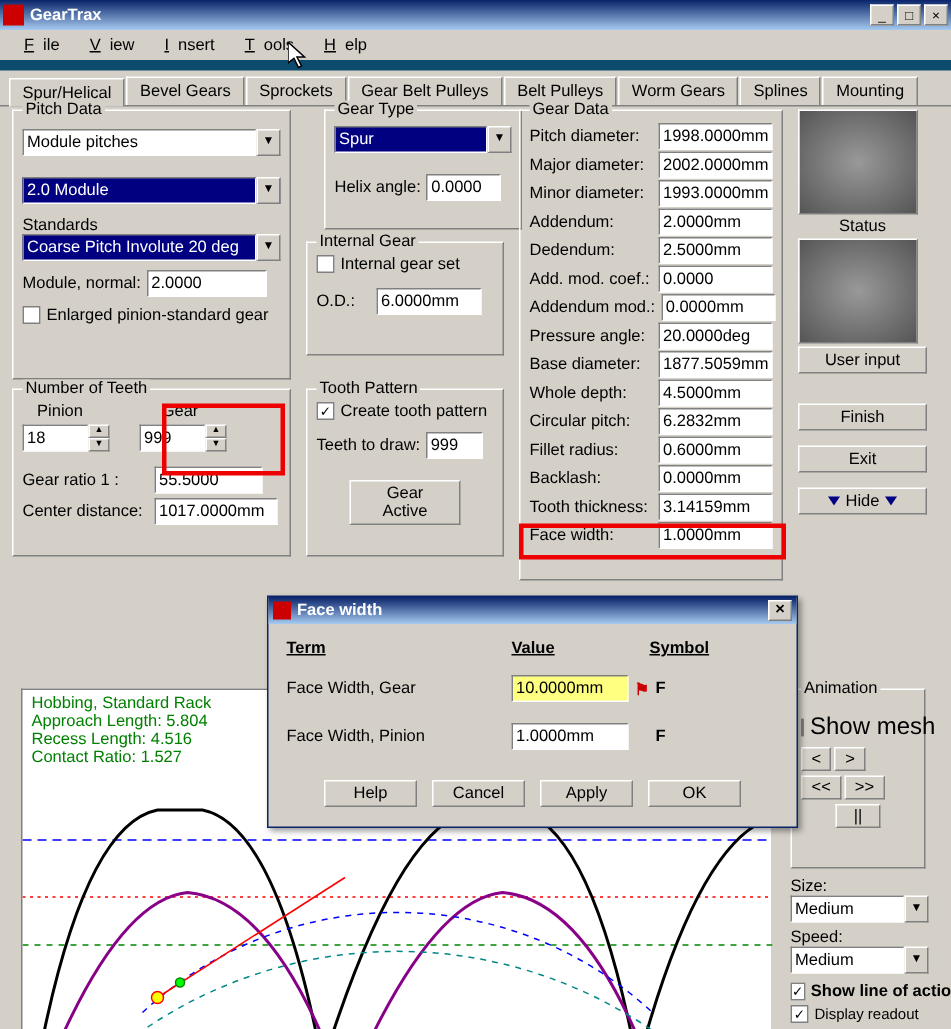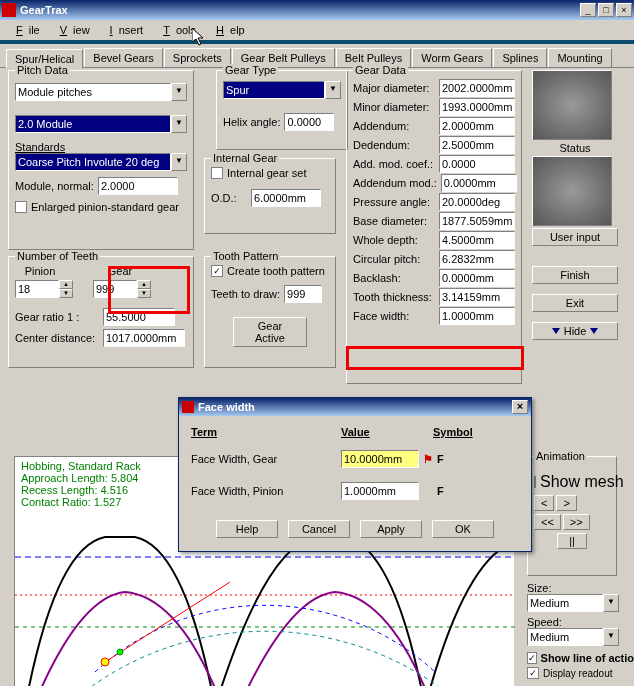--- a/index.html
+++ b/index.html
@@ -2,21 +2,21 @@
 <html><head>
 <meta charset="utf-8">
 <style>
   * { box-sizing: border-box; font-family: Tahoma, sans-serif; font-size: 11px; }
   body { margin: 0; background: #d4d0c8; width: 634px; height: 686px; position: relative; overflow: hidden; }
   .titlebar { background: linear-gradient(#0a246a,#a6caf0); color: #fff; height: 20px; display: flex; align-items: center; padding: 0 2px; }
   .titlebar .icon { width: 14px; height: 14px; background:#c00; margin-right:4px; display:inline-block;}
   .titlebar .title { font-weight: bold; flex:1;}
   .winbtns { display:flex; gap:2px;}
   .winbtn { width:16px; height:14px; background:#d4d0c8; border:1px solid #808080; border-top-color:#fff; border-left-color:#fff; text-align:center; line-height:12px; font-size:9px; color:#000;}
-  .menubar { display:flex; gap:2px; padding:2px 4px; border-bottom:4px solid #0c4a6e;}
+  .menubar { display:flex; gap:2px; padding:2px 4px; border-bottom:7px solid #0c4a6e;}
   .menubar span { padding:2px 6px; }
   .menubar .u { text-decoration: underline; }
   .tabs { display:flex; border-bottom:1px solid #808080; padding:4px 6px 0 6px; gap:0;}
   .tab { padding:3px 8px; border:1px solid #808080; border-bottom:none; background:#d4d0c8; border-top-color:#fff; border-left-color:#fff; margin-right:1px; white-space:nowrap;}
   .tab.active { background:#d4d0c8; position:relative; top:1px;}
   .content { position:relative; padding:6px; height:610px;}
   .group { position:absolute; border:1px solid #808080; border-top-color:#fff; border-left-color:#fff; padding:8px 6px 6px 6px;}
   .group::before { content: attr(data-legend); position:absolute; top:-7px; left:6px; background:#d4d0c8; padding:0 2px; font-size:11px;}
   .field { width:100%; border:1px solid #808080; border-right-color:#fff; border-bottom-color:#fff; background:#fff; padding:1px 2px; height:18px; font-size:11px;}
   .combo { display:flex; }
@@ -86,21 +86,21 @@
 
   <div class="group" style="left:8px; top:2px; width:186px; height:180px;" data-legend="Pitch Data">
     <div class="combo" style="margin-top:4px;">
       <input class="field" value="Module pitches" style="">
       <div class="cbtn">▼</div>
     </div>
     <div class="combo" style="margin-top:14px; background:#000080;">
       <input class="field" style="background: rgb(0, 0, 128); color: rgb(255, 255, 255);" value="2.0 Module">
       <div class="cbtn">▼</div>
     </div>
-    <div style="margin-top:8px;text-decoration:underline;">Standards</div>
+    <div style="margin-top:8px;">Standards</div>
     <div class="combo">
       <input class="field" style="background: rgb(0, 0, 128); color: rgb(255, 255, 255);" value="Coarse Pitch Involute 20 deg">
       <div class="cbtn">▼</div>
     </div>
     <div class="row" style="margin-top:6px;">
       <label>Module, normal:</label>
       <input class="field" style="width: 80px;" value="2.0000">
     </div>
     <div class="row" style="margin-top:6px;">
       <span class="chk"></span>
@@ -170,20 +170,24 @@
     <div class="row" style="margin-top:8px;">
       <label>Teeth to draw:</label>
       <input class="field" style="width: 38px;" value="999">
     </div>
     <div class="btn" style="width:74px;margin:14px auto 0;">Gear Active</div>
   </div>
 
   <div class="group geardata" style="left:346px; top:2px; width:176px; height:314px;" data-legend="Gear Data">
     <div id="gdrows">
         <div class="row">
+          <label>Pitch diameter:</label>
+          <input class="field" value="1998.0000mm" style="">
+        </div>
+        <div class="row">
           <label>Major diameter:</label>
           <input class="field" value="2002.0000mm" style="">
         </div>
         <div class="row">
           <label>Minor diameter:</label>
           <input class="field" value="1993.0000mm" style="">
         </div>
         <div class="row">
           <label>Addendum:</label>
           <input class="field" value="2.0000mm" style="">
@@ -208,20 +212,24 @@
           <label>Base diameter:</label>
           <input class="field" value="1877.5059mm" style="">
         </div>
         <div class="row">
           <label>Whole depth:</label>
           <input class="field" value="4.5000mm" style="">
         </div>
         <div class="row">
           <label>Circular pitch:</label>
           <input class="field" value="6.2832mm" style="">
+        </div>
+        <div class="row">
+          <label>Fillet radius:</label>
+          <input class="field" value="0.6000mm" style="">
         </div>
         <div class="row">
           <label>Backlash:</label>
           <input class="field" value="0.0000mm" style="">
         </div>
         <div class="row">
           <label>Tooth thickness:</label>
           <input class="field" value="3.14159mm" style="">
         </div>
         <div class="row">

